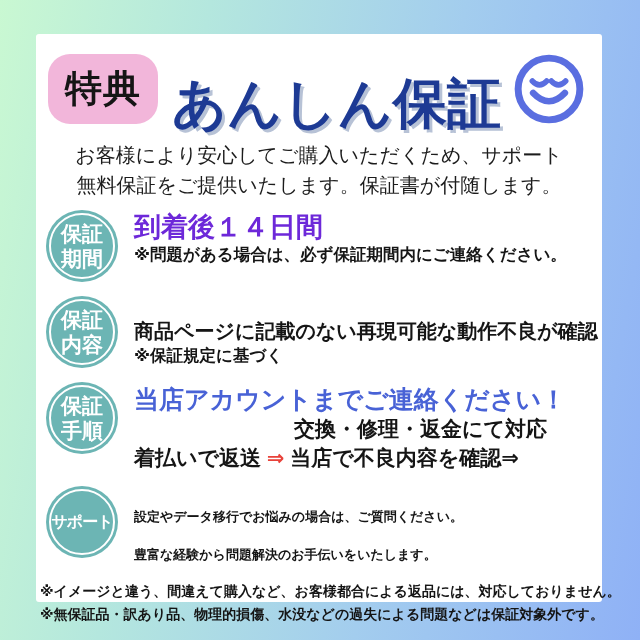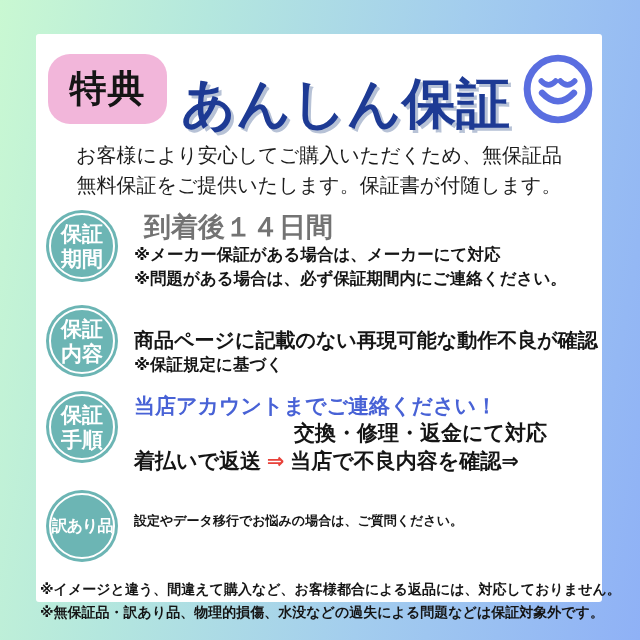--- a/index.html
+++ b/index.html
@@ -8,21 +8,21 @@
     font-family:"Liberation Sans","DejaVu Sans",sans-serif;
     background:linear-gradient(100deg,#c9f8d2 0%,#b4e7de 28%,#a3cdee 62%,#8fb1f6 100%);
   }
   .card{
     position:absolute;left:36px;top:34px;width:566px;height:568px;
     background:#ffffff;border-radius:3px;box-sizing:border-box;
   }
   
   .header{display:flex;align-items:center;margin:14px 8px 0 12px;}
   .badge{
-    width:119px;height:70px;background:#f2b6da;border-radius:22px;
+    width:110px;height:70px;background:#f2b6da;border-radius:22px;
     display:flex;align-items:center;justify-content:center;flex-shrink:0;
     font-size:37px;font-weight:700;color:#151515;letter-spacing:1px;
   }
   .title{
     margin-left:14px;font-size:54px;font-weight:700;color:#1d3a94;
     letter-spacing:0px;white-space:nowrap;line-height:1;
     text-shadow:3px 3px 0 #b7c2d6;
     margin-top:28px;
   }
   .smiley{margin-left:10px;flex-shrink:0;display:block;}
@@ -38,22 +38,22 @@
     position:relative;width:72px;height:72px;border-radius:50%;
     background:#6cb5b4;flex-shrink:0;
     display:flex;flex-direction:column;align-items:center;justify-content:center;
   }
   .circle::before{
     content:"";position:absolute;inset:3px;border:2px solid #ffffff;border-radius:50%;
   }
   .circle span{color:#ffffff;font-size:21px;font-weight:700;line-height:1.2;z-index:1;text-align:right;}
   .circle.small span{font-size:16px;letter-spacing:-1px;}
   .sec-body{margin-left:16px;padding-top:2px;min-width:0;}
-  .red-title{font-size:27px;font-weight:700;color:#737373;line-height:1.15;margin-left:10px;}
-  .blue-title{font-size:21px;font-weight:700;color:#4862d6;line-height:1.25;}
+  .red-title{font-size:27px;font-weight:700;color:#6d28d9;line-height:1.15;}
+  .blue-title{font-size:25px;font-weight:700;color:#4862d6;line-height:1.25;}
   .body-line{font-size:20px;font-weight:700;color:#151515;line-height:1.3;white-space:nowrap;margin-top:20px;}
   .body-line.md{font-size:13px;line-height:1.4;}
   .note-line{font-size:16.5px;font-weight:700;color:#151515;line-height:1.45;white-space:nowrap;}
   .step-line{font-size:21px;font-weight:700;color:#151515;line-height:1.35;white-space:nowrap;}
   .step-line .arrow-red{color:#e8423a;}
   .step-result{padding-left:160px;}
   
   .footer{margin:16px 2px 0 4px;}
   .footer div{font-size:14px;font-weight:700;color:#151515;line-height:1.65;white-space:nowrap;}
 </style>
@@ -69,34 +69,33 @@
     <div class="title">あんしん保証</div>
     <svg class="smiley" width="76" height="76" viewBox="0 0 48 48" aria-hidden="true">
       <circle cx="24" cy="24" r="19.5" fill="none" stroke="#5a6ee0" stroke-width="4.4"></circle>
       <path d="M13.5 19 q4.5 4.8 9 0" fill="none" stroke="#5a6ee0" stroke-width="3.6" stroke-linecap="round"></path>
       <path d="M25.5 19 q4.5 4.8 9 0" fill="none" stroke="#5a6ee0" stroke-width="3.6" stroke-linecap="round"></path>
       <path d="M14 26.5 q10 10.5 20 0" fill="none" stroke="#5a6ee0" stroke-width="4.2" stroke-linecap="round"></path>
     </svg>
   </div>
 
   <div class="intro">
-    <div>お客様により安心してご購入いただくため、無保証品</div>
+    <div>お客様により安心してご購入いただくため、サポート</div>
     <div>無料保証をご提供いたします。保証書が付随します。</div>
   </div>
 
   <div class="sections">
 
     <div class="section">
       <div class="circle">
         <span>保証</span>
         <span>期間</span>
       </div>
       <div class="sec-body">
         <div class="red-title">到着後１４日間</div>
-        <div class="note-line">※メーカー保証がある場合は、メーカーにて対応</div>
         <div class="note-line">※問題がある場合は、必ず保証期間内にご連絡ください。</div>
       </div>
     </div>
 
     <div class="section">
       <div class="circle">
         <span>保証</span>
         <span>内容</span>
       </div>
       <div class="sec-body">
@@ -112,24 +111,25 @@
       </div>
       <div class="sec-body">
         <div class="blue-title">当店アカウントまでご連絡ください！</div>
         <div class="step-line step-result">交換・修理・返金にて対応</div>
         <div class="step-line"><span>着払いで返送 </span><span class="arrow-red">⇒</span><span> 当店で不良内容を確認⇒</span></div>
       </div>
     </div>
 
     <div class="section">
       <div class="circle small">
-        <span>訳あり品</span>
+        <span>サポート</span>
       </div>
       <div class="sec-body">
         <div class="body-line md">設定やデータ移行でお悩みの場合は、ご質問ください。</div>
+        <div class="body-line md">豊富な経験から問題解決のお手伝いをいたします。</div>
       </div>
     </div>
 
   </div>
 
   <div class="footer">
     <div>※イメージと違う、間違えて購入など、お客様都合による返品には、対応しておりません。</div>
     <div>※無保証品・訳あり品、物理的損傷、水没などの過失による問題などは保証対象外です。</div>
   </div>
 

